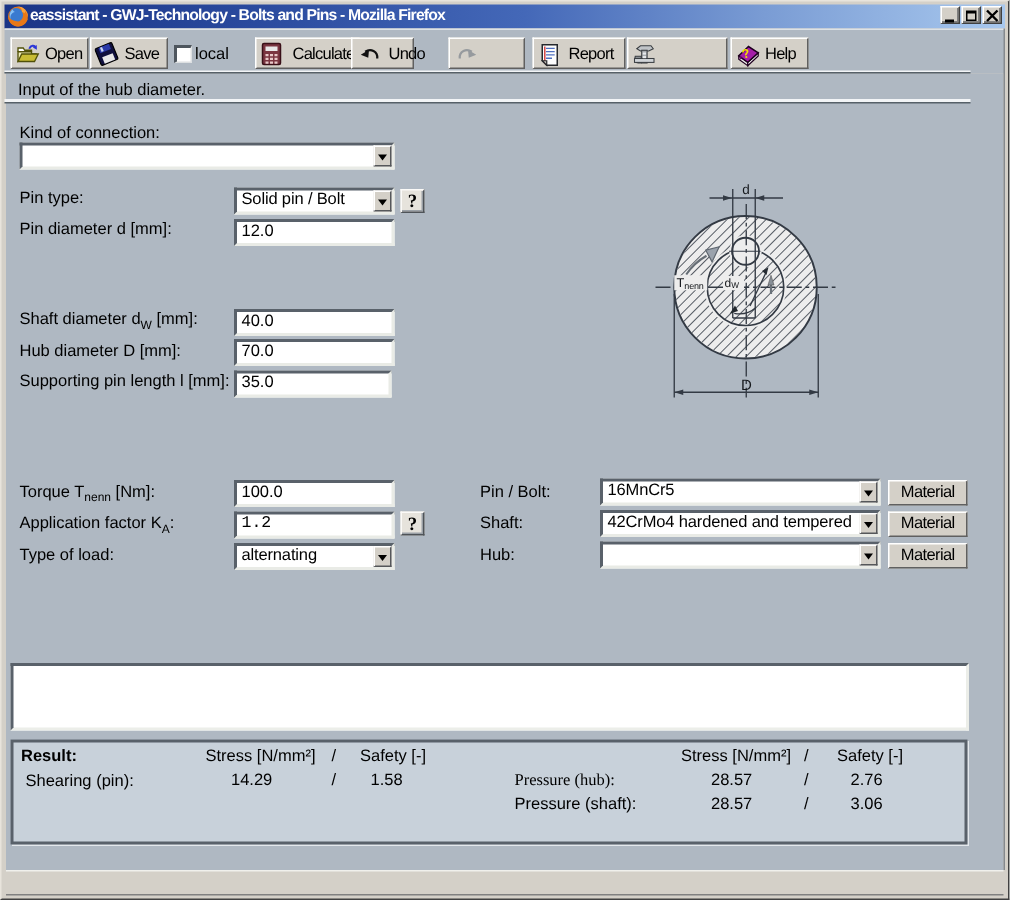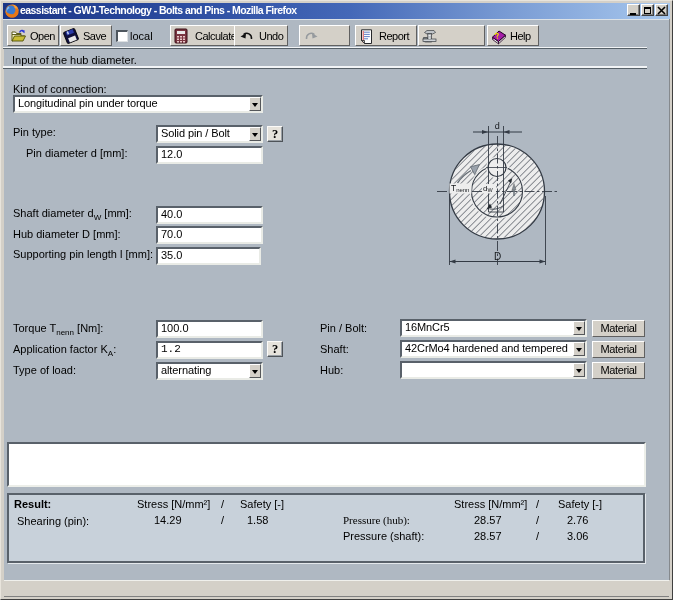--- a/index.html
+++ b/index.html
@@ -84,21 +84,21 @@
         <rect x="3" y="10.5" width="2" height="1.5"></rect>
         <rect x="6" y="10.5" width="2" height="1.5"></rect>
         <rect x="9" y="10.5" width="2" height="1.5"></rect>
         <rect x="3" y="13" width="2" height="1.5"></rect>
         <rect x="6" y="13" width="2" height="1.5"></rect>
         <rect x="9" y="13" width="2" height="1.5"></rect>
       </g>
     </svg>
     <span class="lbl" style="left:24px;">Calculate</span>
   </div>
-<div class="abs tbtn" style="left:234px; width:54px;text-align:center;">
+<div class="abs tbtn" style="left:234px; width:42px;text-align:center;">
     <svg class="abs" style="left:4px;top:4px" width="15" height="12" viewBox="0 0 15 12">
       <path d="M12.5 9 C13 4,8 2,4.5 4.5" fill="none" stroke="#111" stroke-width="1.5"></path>
       <path d="M1.5 6.5 L7 3.2 L6.5 8.5 Z" fill="#111"></path>
     </svg>
     <span class="lbl" style="left:24px;">Undo</span>
   </div>
 <div class="abs tbtn" style="left:299px; width:51px; color:#8c9094;">
     <svg class="abs" style="left:4px;top:4px" width="15" height="12" viewBox="0 0 15 12">
       <path d="M2.5 9 C2 4,7 2,10.5 4.5" fill="none" stroke="#969a9e" stroke-width="1.5"></path>
       <path d="M13.5 6.5 L8 3.2 L8.5 8.5 Z" fill="#969a9e"></path>
@@ -191,30 +191,29 @@
 <line x1="75" y1="96" x2="86" y2="73" stroke="#333a44" stroke-width="0.9"></line>
 <path d="M87.3 70.2 L83 72.6 L86 75.4 Z" fill="#252b32"></path>
 <path d="M79 97 A 17 17 0 0 1 64.5 100.9" fill="none" stroke="#333a44" stroke-width="0.9"></path>
 <path d="M61.5 101.2 L67 99.4 L65 95.6 Z" fill="#22282e"></path>
 <line x1="89" y1="88" x2="89" y2="81" stroke="#6a727a" stroke-width="1.5"></line>
 <path d="M89 75.5 L87 82 L91 82 Z" fill="#878f97" stroke="#555" stroke-width="0.4"></path>
 </svg>
 
 <div class="abs" style="left:13px; top:83px;">Kind of connection:</div>
 <div class="abs dd" style="left:13px; top:95px; width:250px; height:18px;">
-    <span class="txt">Longitudinal pin under torque</span>
     <span class="arrowbox"></span>
   </div>
 <div class="abs" style="left:13px; top:126px;">Pin type:</div>
 <div class="abs dd" style="left:156px; top:125px; width:107px; height:18px;">
     <span class="txt">Solid pin / Bolt</span>
     <span class="arrowbox"></span>
   </div>
 <div class="abs qbtn" style="left:267px; top:126px;">?</div>
-<div class="abs" style="left:26px; top:147px;">Pin diameter d [mm]:</div>
+<div class="abs" style="left:13px; top:147px;">Pin diameter d [mm]:</div>
 <div class="abs input" style="left:156px; top:146px; width:107px; height:18px;">12.0</div>
 <div class="abs" style="left:13px; top:207px;">Shaft diameter d<sub>W</sub> [mm]:</div>
 <div class="abs input" style="left:156px; top:206px; width:107px; height:18px;">40.0</div>
 <div class="abs" style="left:13px; top:228px;">Hub diameter D [mm]:</div>
 <div class="abs input" style="left:156px; top:226px; width:107px; height:18px;">70.0</div>
 <div class="abs" style="left:13px; top:248px;">Supporting pin length l [mm]:</div>
 <div class="abs input" style="left:156px; top:247px; width:105px; height:18px;">35.0</div>
 <div class="abs" style="left:13px; top:322px;">Torque T<sub>nenn</sub> [Nm]:</div>
 <div class="abs input" style="left:156px; top:320px; width:107px; height:18px;">100.0</div>
 <div class="abs" style="left:13px; top:343px;">Application factor K<sub>A</sub>:</div>

